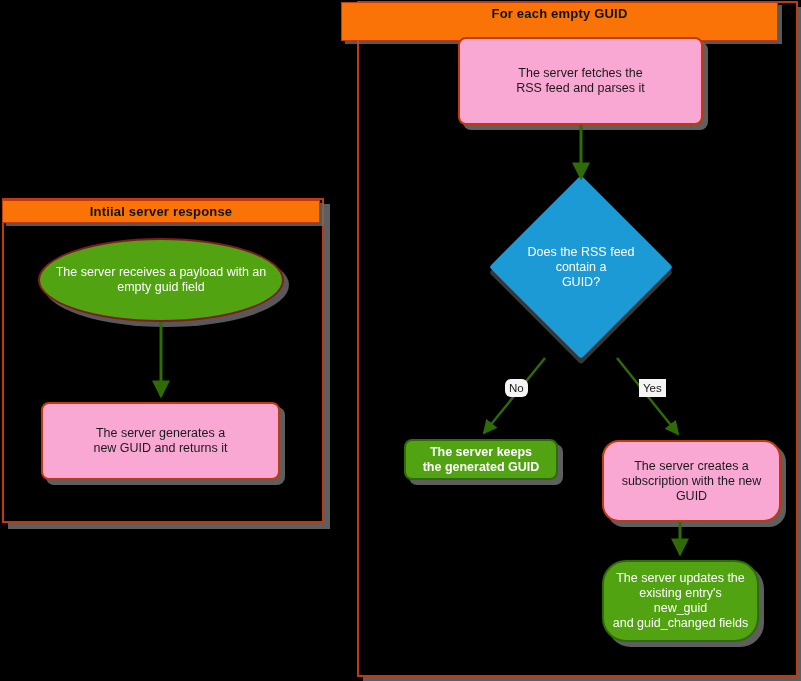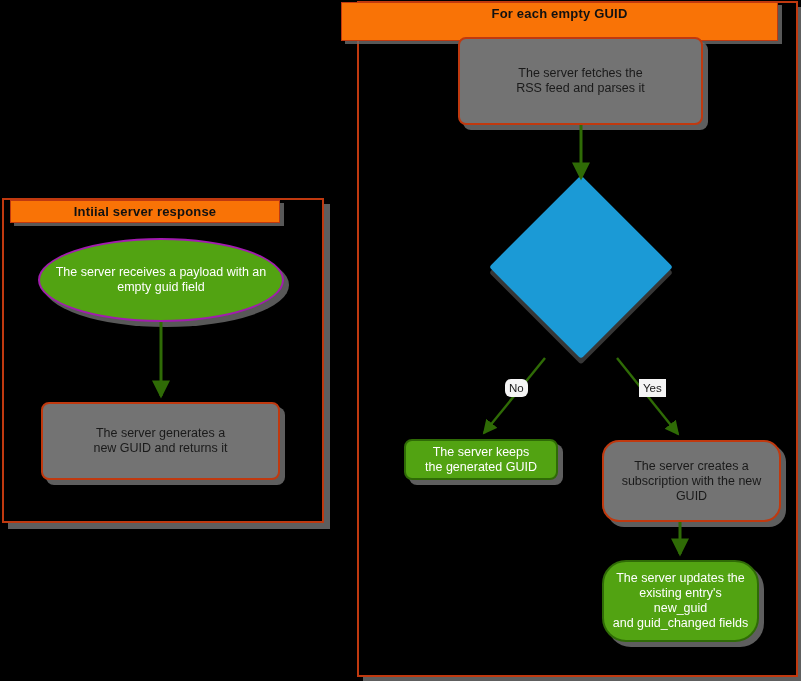--- a/index.html
+++ b/index.html
@@ -48,33 +48,33 @@
     font-size: 12.5px;
     line-height: 15px;
     padding: 4px 8px;
     white-space: pre-line;
   }
   .node.box {
     border-radius: 8px;
     box-shadow: 5px 5px 0 rgba(110,110,110,0.85);
   }
   .node.orange {
-    background: #737373;
+    background: #f9a8d4;
     border: 2px solid #c0390f;
     color: #1a1a1a;
   }
   .node.green {
     background: #52a312;
     border: 2px solid #2f6b06;
     color: #ffffff;
   }
   .node.ellipse {
     border-radius: 50%;
     background: #52a312;
-    border: 2px solid #a21caf;
+    border: 2px solid #7f1d1d;
     color: #ffffff;
     box-shadow: 5px 5px 0 rgba(110,110,110,0.8);
   }
   .node.diamond {
     background: transparent;
     border: none;
     color: #ffffff;
   }
   .diamond-shape {
     position: absolute;
@@ -106,39 +106,41 @@
     font-size: 11.5px;
     line-height: 14px;
     padding: 2px 4px;
     text-align: center;
   }
 </style>
 </head>
 <body>
 
 <div class="panel" style="left:2px; top:198px; width:322px; height:325px;"></div>
-<div class="panel-title" style="left:10px; top:200px; width:270px; height:23px;">Intiial server response</div>
+<div class="panel-title" style="left:2px; top:200px; width:318px; height:23px;">Intiial server response</div>
 
 <div class="node ellipse" style="left:38px; top:238px; width:246px; height:84px;">The server receives a payload with an
 empty guid field</div>
 
 <div class="node box orange" style="left:41px; top:402px; width:239px; height:78px;">The server generates a
 new GUID and returns it</div>
 
 <div class="panel" style="left:357px; top:1px; width:441px; height:676px;"></div>
 <div class="panel-title" style="left:341px; top:2px; width:437px; height:39px;">For each empty GUID</div>
 
 <div class="node box orange" style="left:458px; top:37px; width:245px; height:88px;">The server fetches the
 RSS feed and parses it</div>
 
 <div class="node diamond" style="left:516px; top:202px; width:130px; height:130px;">
   <span class="diamond-shape"></span>
+  <span class="diamond-label">Does the RSS feed contain a
+GUID?</span>
 </div>
 
-<div class="node box green" style="left:404px; top:439px; width:154px; height:41px;">The server keeps
+<div class="node box green" style="left:404px; top:439px; width:154px; height:41px;font-weight:bold;">The server keeps
 the generated GUID</div>
 
 <div class="node box orange" style="left:602px; top:440px; width:179px; height:82px;border-radius:17px;">The server creates a
 subscription with the new
 GUID</div>
 
 <div class="node box green" style="left:602px; top:560px; width:157px; height:82px;border-radius:24px;">The server updates the
 existing entry's new_guid
 and guid_changed fields</div>
 

